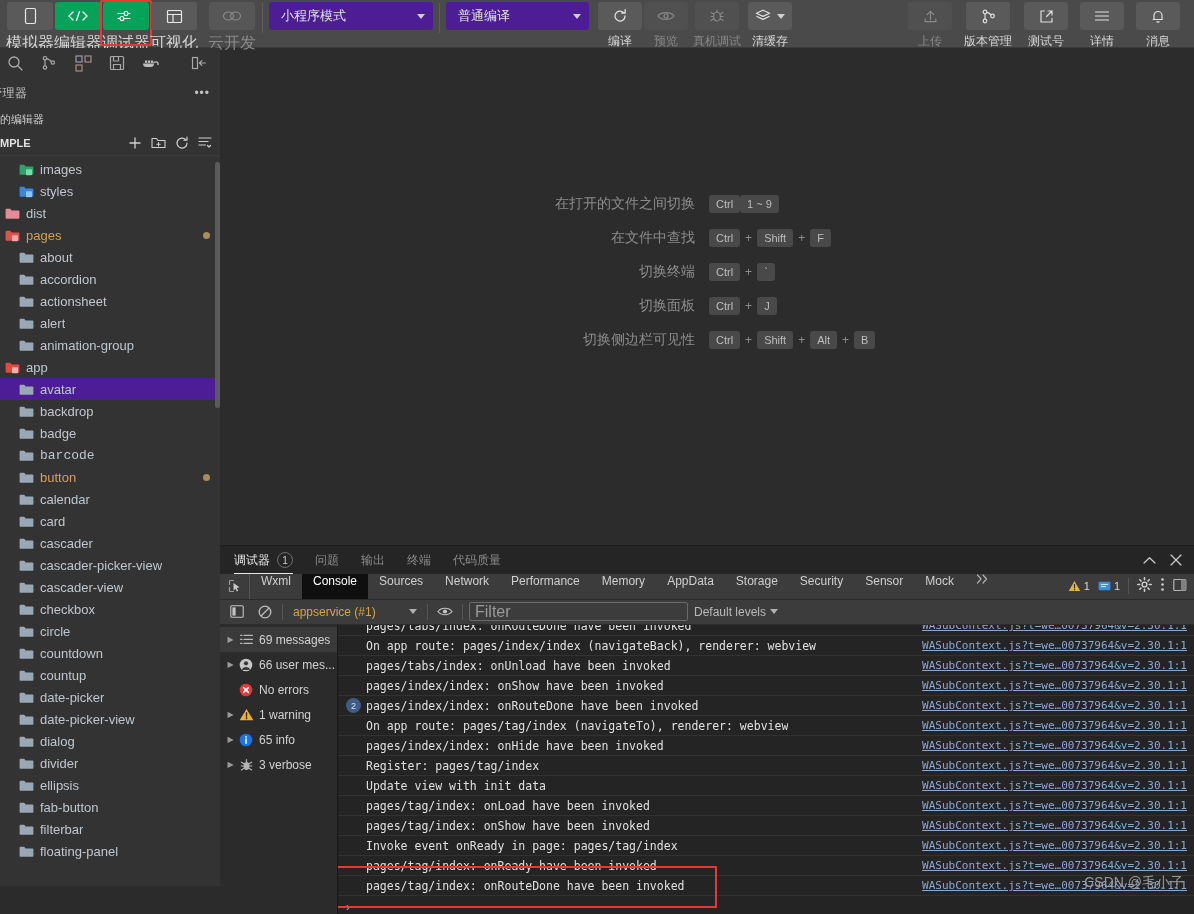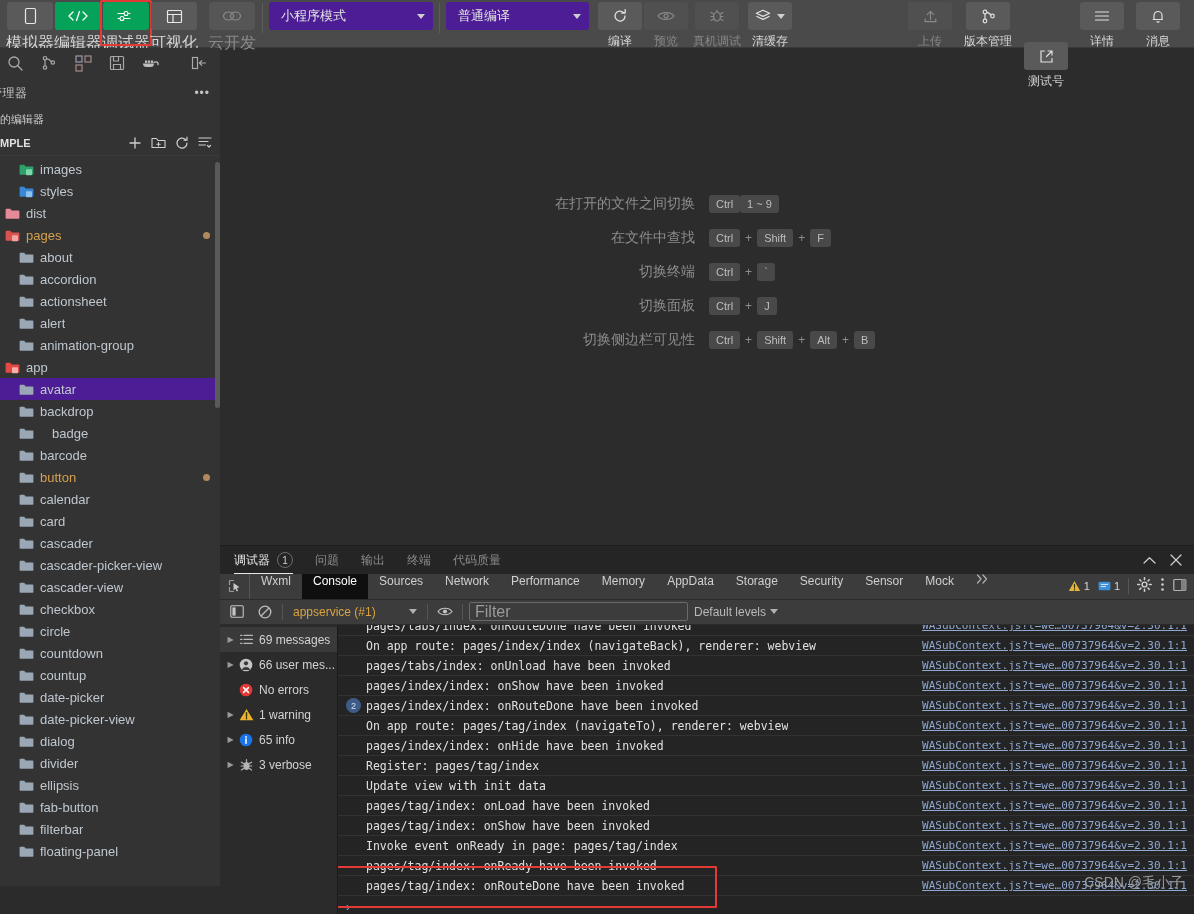--- a/index.html
+++ b/index.html
@@ -326,21 +326,21 @@
         <div class="sq">
           <svg width="15" height="15" viewBox="0 0 15 15">
               <circle cx="4" cy="3" r="1.8" fill="none" stroke="#e0e0e0" stroke-width="1.2"></circle>
               <circle cx="4" cy="12" r="1.8" fill="none" stroke="#e0e0e0" stroke-width="1.2"></circle>
               <circle cx="11.5" cy="7" r="1.8" fill="none" stroke="#e0e0e0" stroke-width="1.2"></circle>
               <path d="M4 4.8 V10.2 M5.8 3.4 C8.6 4 9.6 5.4 9.9 6.5" fill="none" stroke="#e0e0e0" stroke-width="1.2"></path>
             </svg>
         </div>
         <div class="lbl">版本管理</div>
       </div>
-      <div class="iconbtn" style="min-width:46px;margin-top:40px;">
+      <div class="iconbtn" style="min-width:46px;">
         <div class="sq">
           <svg width="15" height="15" viewBox="0 0 15 15">
               <path d="M5.5 2 H2 V13 H13 V9.5" fill="none" stroke="#e0e0e0" stroke-width="1.2" stroke-linecap="round"></path>
               <path d="M7.5 7.5 L13 2 M9 2 H13 V6" fill="none" stroke="#e0e0e0" stroke-width="1.2" stroke-linecap="round" stroke-linejoin="round"></path>
             </svg>
         </div>
         <div class="lbl">测试号</div>
       </div>
       <div class="iconbtn">
         <div class="sq">
@@ -547,29 +547,29 @@
             <span class="nm">avatar</span>
           </div>
           <div class="trow" style="padding-left: 18px;">
             <span class="ic">
               <svg width="15" height="13" viewBox="0 0 15 13">
                 <path d="M0.6 2.6 a0.8 0.8 0 0 1 0.8-0.8 H5.2 L6.6 3.6 H13.6 a0.8 0.8 0 0 1 0.8 0.8 V11 a0.8 0.8 0 0 1 -0.8 0.8 H1.4 A0.8 0.8 0 0 1 0.6 11 Z" fill="#9aa7b4"></path>
               </svg>
             </span>
             <span class="nm">backdrop</span>
           </div>
-          <div class="trow" style="padding-left: 18px; gap: 12px;">
+          <div class="trow" style="padding-left: 18px;">
             <span class="ic">
               <svg width="15" height="13" viewBox="0 0 15 13">
                 <path d="M0.6 2.6 a0.8 0.8 0 0 1 0.8-0.8 H5.2 L6.6 3.6 H13.6 a0.8 0.8 0 0 1 0.8 0.8 V11 a0.8 0.8 0 0 1 -0.8 0.8 H1.4 A0.8 0.8 0 0 1 0.6 11 Z" fill="#9aa7b4"></path>
               </svg>
             </span>
             <span class="nm">badge</span>
           </div>
-          <div class="trow" style="padding-left: 18px;">
+          <div class="trow" style="padding-left: 18px; font-family: Liberation Mono, monospace;">
             <span class="ic">
               <svg width="15" height="13" viewBox="0 0 15 13">
                 <path d="M0.6 2.6 a0.8 0.8 0 0 1 0.8-0.8 H5.2 L6.6 3.6 H13.6 a0.8 0.8 0 0 1 0.8 0.8 V11 a0.8 0.8 0 0 1 -0.8 0.8 H1.4 A0.8 0.8 0 0 1 0.6 11 Z" fill="#9aa7b4"></path>
               </svg>
             </span>
             <span class="nm">barcode</span>
           </div>
           <div class="trow mod" style="padding-left: 18px;">
             <span class="ic">
               <svg width="15" height="13" viewBox="0 0 15 13">

